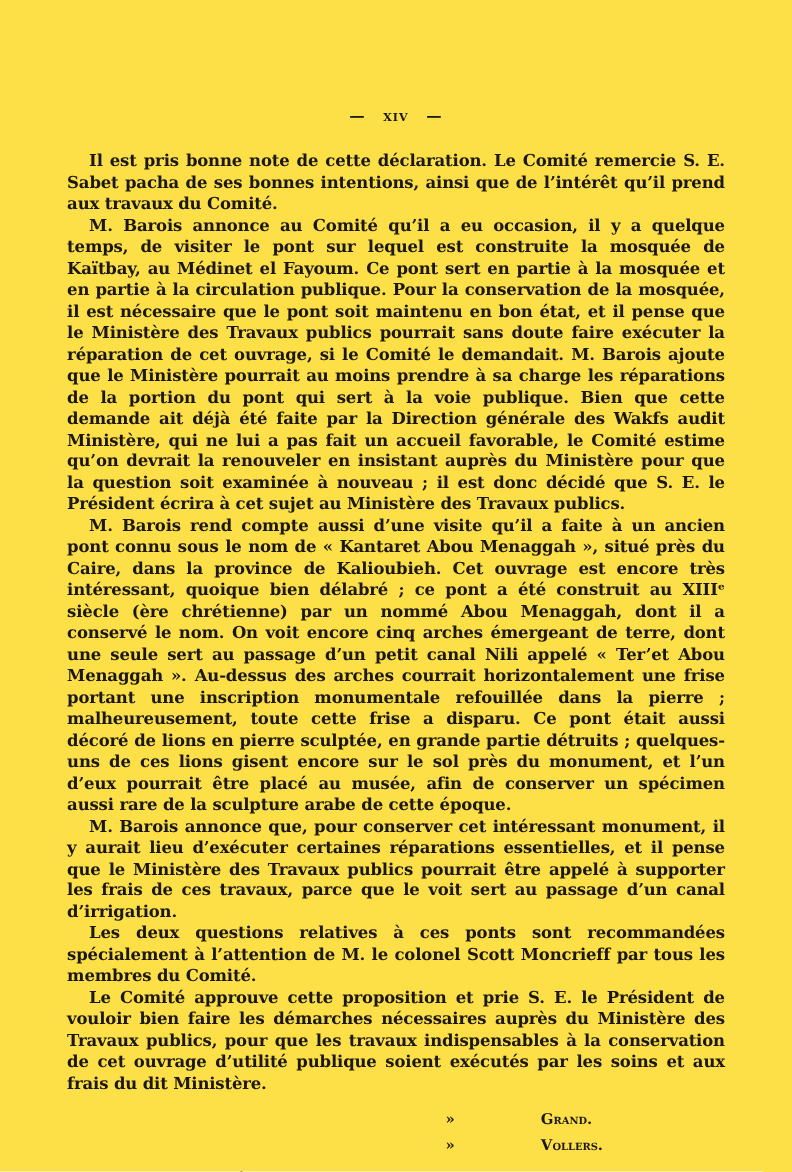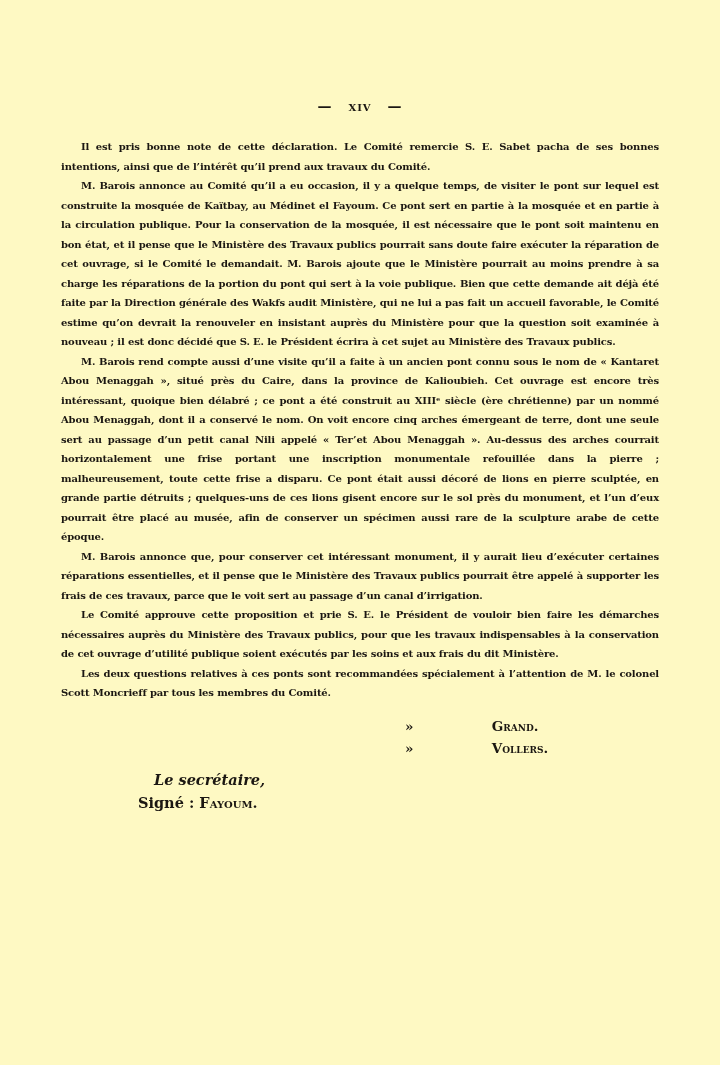--- a/index.html
+++ b/index.html
@@ -9,37 +9,37 @@
   }
   body {
     width: 720px;
     height: 1065px;
     overflow: hidden;
   }
   .page {
     position: relative;
     width: 720px;
     height: 1065px;
-    background: #fef9c3;
+    background: #fde047;
     color: #1b1712;
     font-family: "DejaVu Serif", serif;
     font-weight: 700;
   }
   .page-number {
     padding-top: 98px;
     text-align: center;
     font-size: 14px;
     font-variant: small-caps;
     letter-spacing: 1px;
     word-spacing: 10px;
   }
   .content {
     margin: 23px 61px 0 61px;
     width: 598px;
-    font-size: 10px;
+    font-size: 15px;
     line-height: 19.5px;
     letter-spacing: -0.15px;
     text-align: justify;
   }
   .content p {
     margin: 0;
     text-indent: 20px;
   }
   .content p.closing {
     margin-top: 7px;
@@ -82,22 +82,22 @@
 
 <div class="page">
 
   <div class="page-number">— xiv —</div>
 
   <div class="content">
     <p>Il est pris bonne note de cette déclaration. Le Comité remercie S. E. Sabet pacha de ses bonnes intentions, ainsi que de l’intérêt qu’il prend aux travaux du Comité.</p>
     <p>M. Barois annonce au Comité qu’il a eu occasion, il y a quelque temps, de visiter le pont sur lequel est construite la mosquée de Kaïtbay, au Médinet el Fayoum. Ce pont sert en partie à la mosquée et en partie à la circulation publique. Pour la conservation de la mosquée, il est nécessaire que le pont soit maintenu en bon état, et il pense que le Ministère des Travaux publics pourrait sans doute faire exécuter la réparation de cet ouvrage, si le Comité le demandait. M. Barois ajoute que le Ministère pourrait au moins prendre à sa charge les réparations de la portion du pont qui sert à la voie publique. Bien que cette demande ait déjà été faite par la Direction générale des Wakfs audit Ministère, qui ne lui a pas fait un accueil favorable, le Comité estime qu’on devrait la renouveler en insistant auprès du Ministère pour que la question soit examinée à nouveau ; il est donc décidé que S. E. le Président écrira à cet sujet au Ministère des Travaux publics.</p>
     <p>M. Barois rend compte aussi d’une visite qu’il a faite à un ancien pont connu sous le nom de « Kantaret Abou Menaggah », situé près du Caire, dans la province de Kalioubieh. Cet ouvrage est encore très intéressant, quoique bien délabré ; ce pont a été construit au XIIIᵉ siècle (ère chrétienne) par un nommé Abou Menaggah, dont il a conservé le nom. On voit encore cinq arches émergeant de terre, dont une seule sert au passage d’un petit canal Nili appelé « Ter’et Abou Menaggah ». Au-dessus des arches courrait horizontalement une frise portant une inscription monumentale refouillée dans la pierre ; malheureusement, toute cette frise a disparu. Ce pont était aussi décoré de lions en pierre sculptée, en grande partie détruits ; quelques-uns de ces lions gisent encore sur le sol près du monument, et l’un d’eux pourrait être placé au musée, afin de conserver un spécimen aussi rare de la sculpture arabe de cette époque.</p>
     <p>M. Barois annonce que, pour conserver cet intéressant monument, il y aurait lieu d’exécuter certaines réparations essentielles, et il pense que le Ministère des Travaux publics pourrait être appelé à supporter les frais de ces travaux, parce que le voit sert au passage d’un canal d’irrigation.</p>
+    <p>Les deux questions relatives à ces ponts sont recommandées spécialement à l’attention de M. le colonel Scott Moncrieff par tous les membres du Comité.</p>
     <p>Le Comité approuve cette proposition et prie S. E. le Président de vouloir bien faire les démarches nécessaires auprès du Ministère des Travaux publics, pour que les travaux indispensables à la conservation de cet ouvrage d’utilité publique soient exécutés par les soins et aux frais du dit Ministère.</p>
-    <p>Les deux questions relatives à ces ponts sont recommandées spécialement à l’attention de M. le colonel Scott Moncrieff par tous les membres du Comité.</p>
   </div>
 
   <div class="signatures">
     <div class="sig-row-member">
       <span class="ditto-cell">»</span>
       <span class="sc">Grand.</span>
     </div>
     <div class="sig-row-member">
       <span class="ditto-cell">»</span>
       <span class="sc">Vollers.</span>

